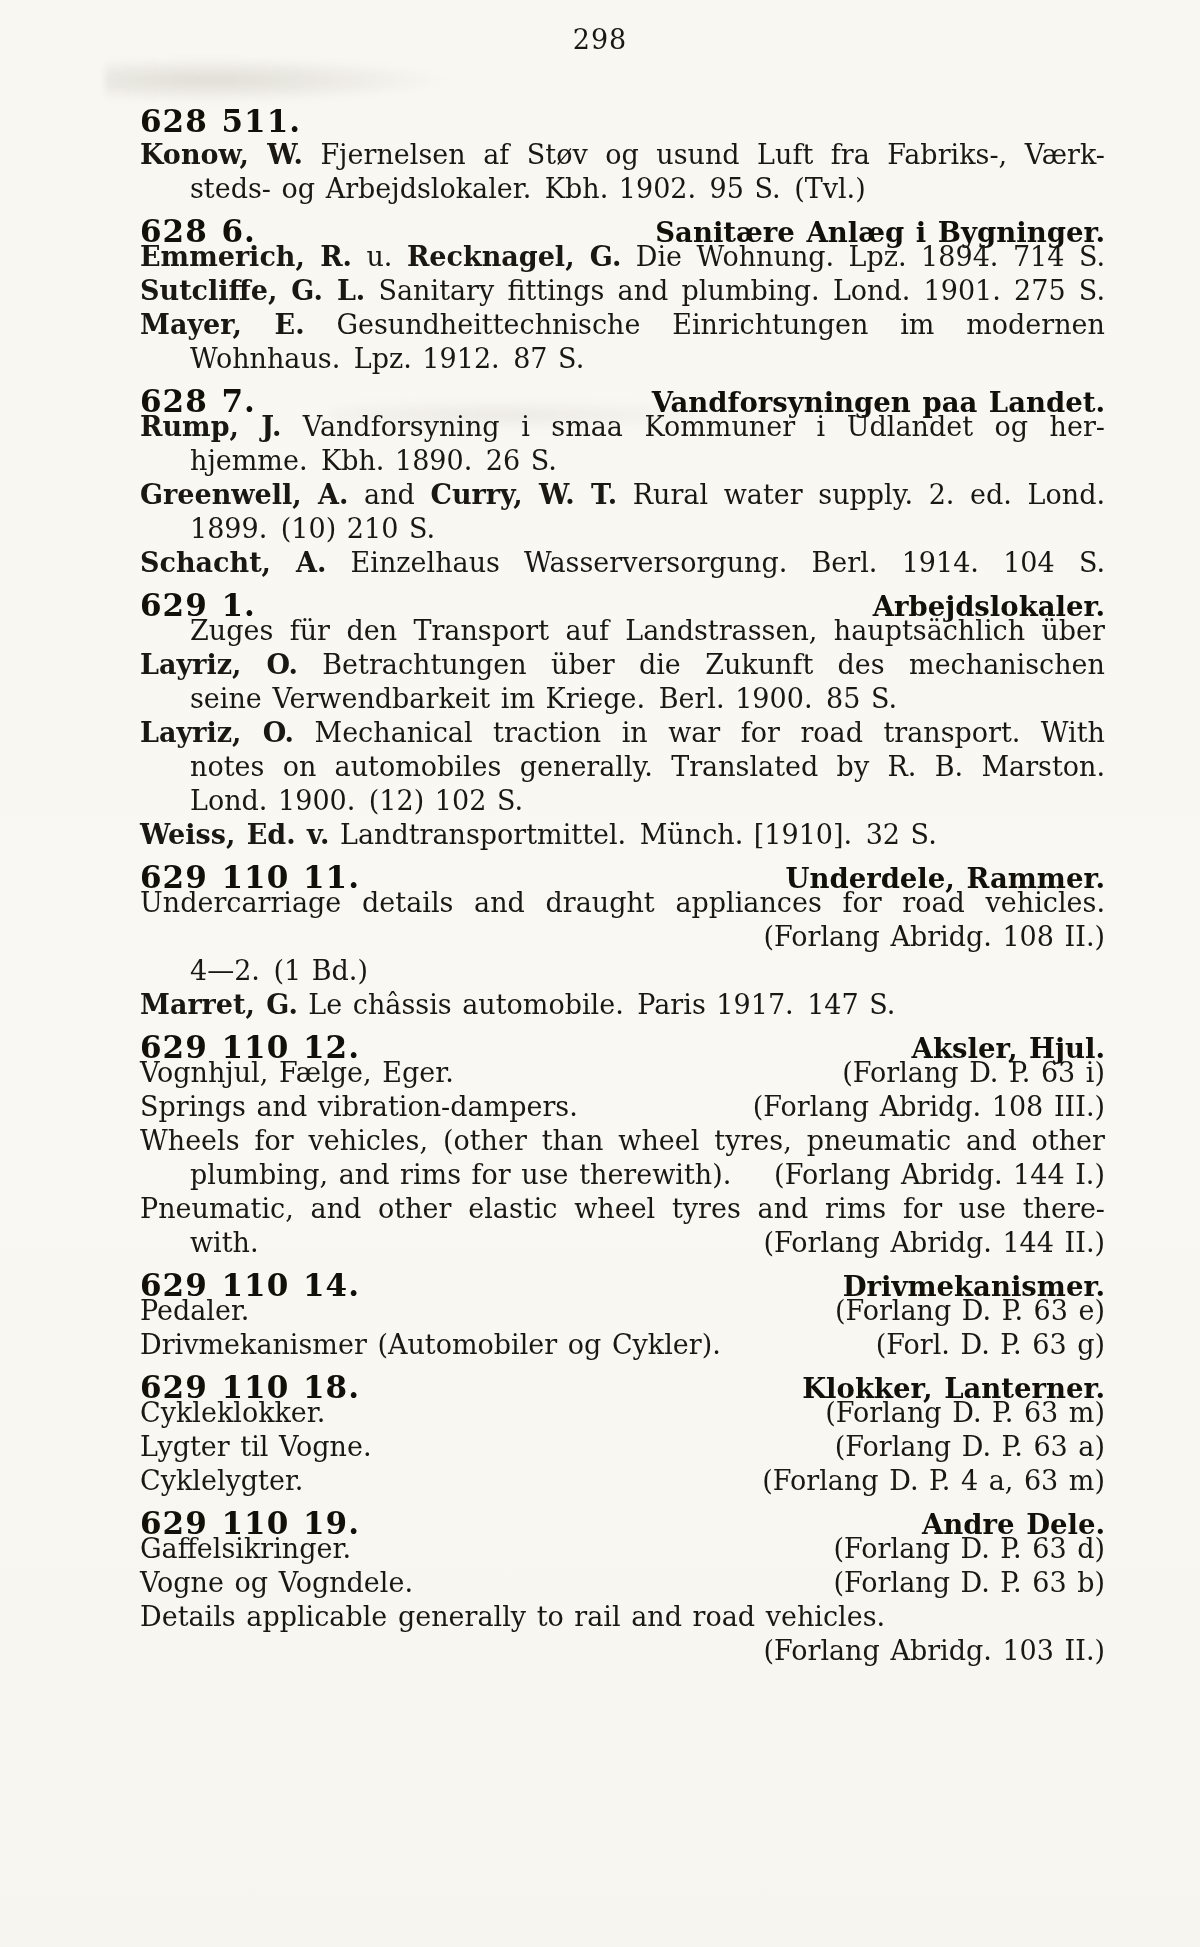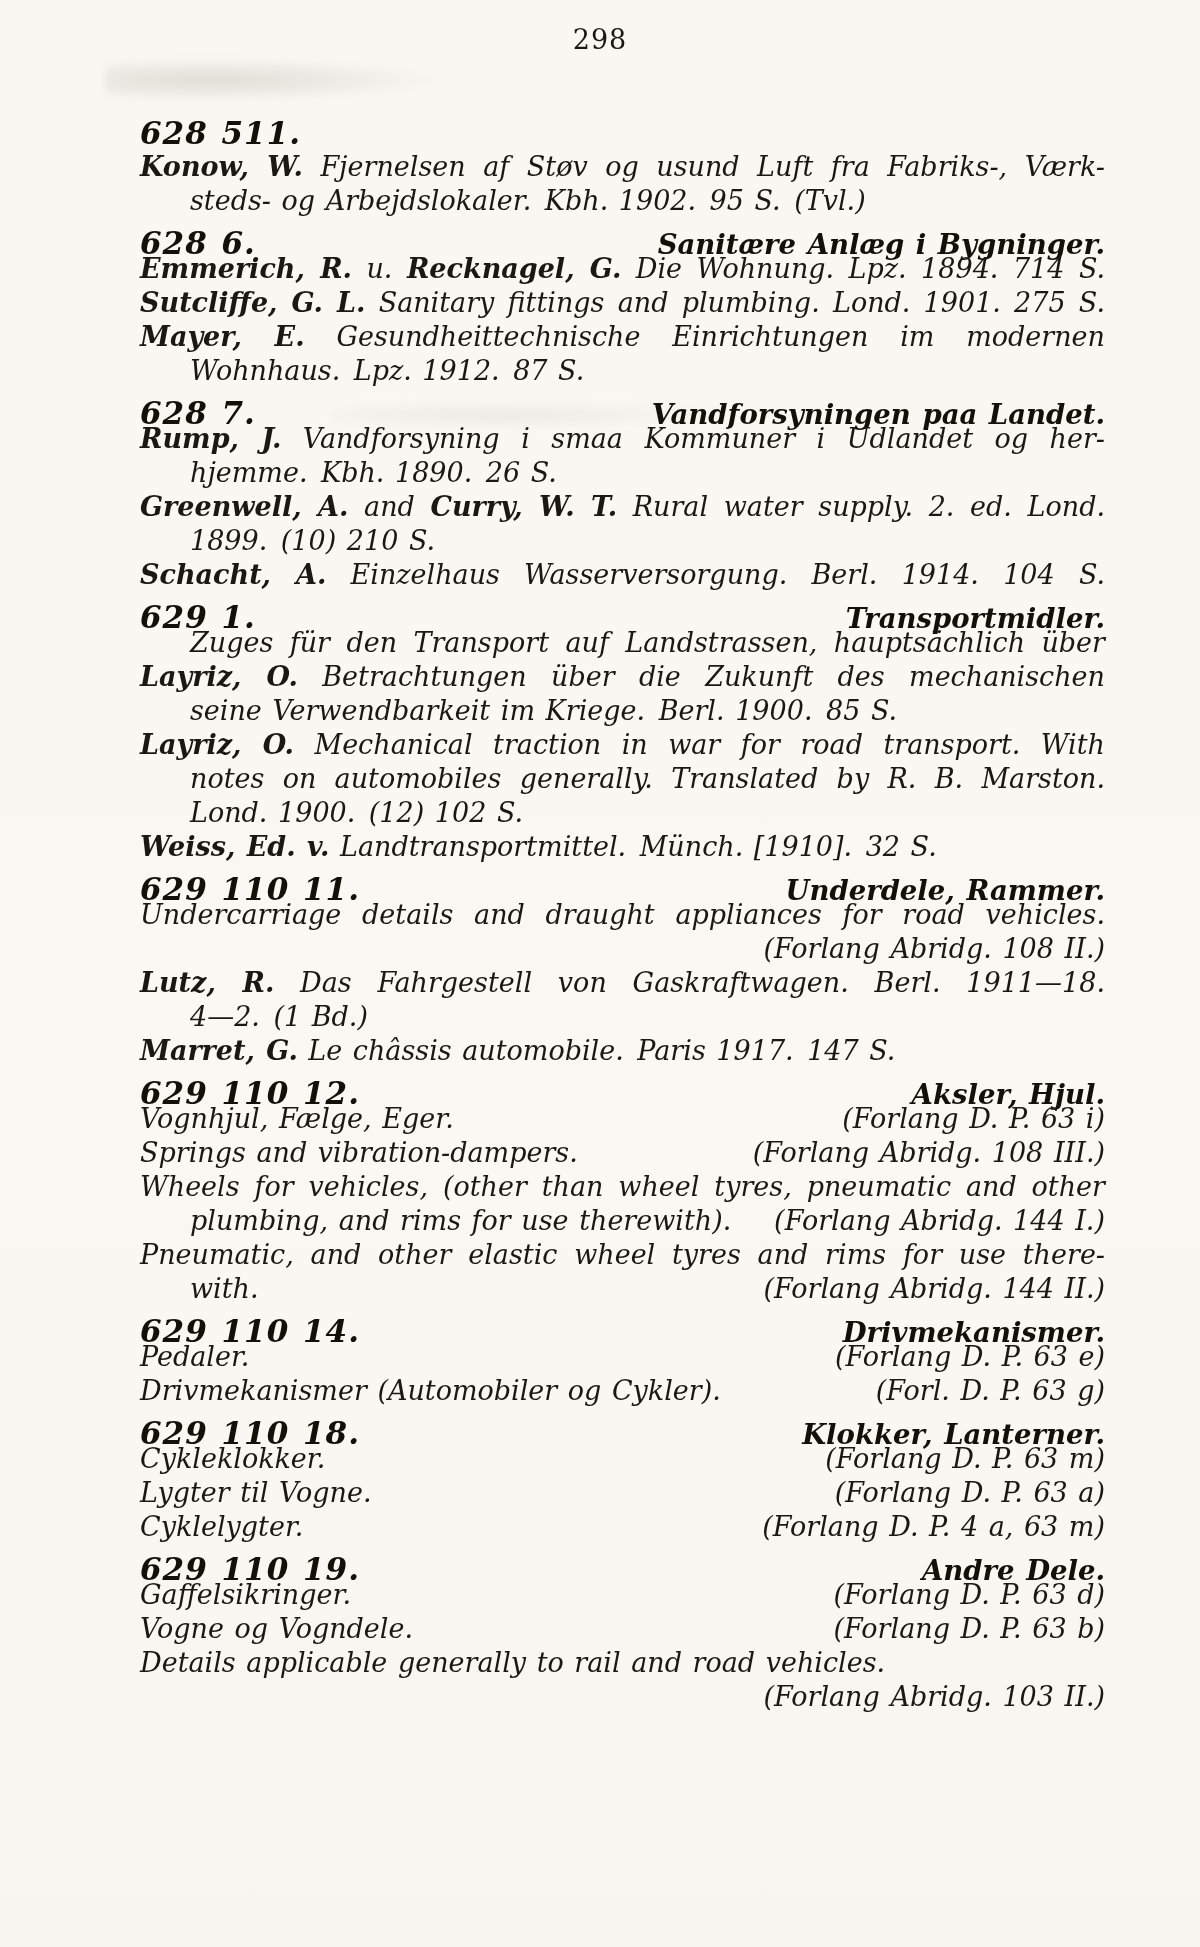--- a/index.html
+++ b/index.html
@@ -19,24 +19,23 @@
     position: absolute; left: 105px; top: 58px; width: 340px; height: 44px;
     background: radial-gradient(ellipse at 30% 50%, rgba(125,118,106,0.20), rgba(125,118,106,0) 72%);
     filter: blur(3px);
   }
   .smudge2 {
     position: absolute; left: 330px; top: 400px; width: 420px; height: 30px;
     background: radial-gradient(ellipse at 40% 50%, rgba(125,118,106,0.10), rgba(125,118,106,0) 70%);
     filter: blur(4px);
   }
   .text-block {
-    position: absolute; left: 140px; top: 116px; width: 965px;
+    position: absolute; left: 140px; top: 104px; width: 965px;
     font-size: 27px; line-height: 34px;
     word-spacing: 2px;
-    font-style: italic;
   }
   .line { height: 34px; overflow: visible; }
   .line .b { font-weight: bold; }
   .justify { text-align: justify; text-align-last: justify; }
   .indent { padding-left: 50px; }
   .heading {
     display: flex; justify-content: space-between; align-items: baseline;
     font-weight: bold; color: #121009;
   }
   .h-left { font-size: 31px; letter-spacing: 1px; white-space: nowrap; }
@@ -74,36 +73,35 @@
         <span class="h-left">628 7.</span>
         <span class="h-right">Vandforsyningen paa Landet.</span>
       </div>
       <div class="line justify"><span class="b">Rump, J.</span><span> Vandforsyning i smaa Kommuner i Udlandet og her-</span></div>
       <div class="line indent"><span>hjemme. Kbh. 1890. 26 S.</span></div>
       <div class="line justify"><span class="b">Greenwell, A.</span><span> and </span><span class="b">Curry, W. T.</span><span> Rural water supply. 2. ed. Lond.</span></div>
       <div class="line indent"><span>1899. (10) 210 S.</span></div>
       <div class="line justify"><span class="b">Schacht, A.</span><span> Einzelhaus Wasserversorgung. Berl. 1914. 104 S.</span></div>
       <div class="line heading">
         <span class="h-left">629 1.</span>
-        <span class="h-right">Transportmidler.</span>
+        <span class="h-right">Arbejdslokaler.</span>
       </div>
       <div class="line indent justify"><span>Zuges für den Transport auf Landstrassen, hauptsächlich über</span></div>
       <div class="line justify"><span class="b">Layriz, O.</span><span> Betrachtungen über die Zukunft des mechanischen</span></div>
       <div class="line indent"><span>seine Verwendbarkeit im Kriege. Berl. 1900. 85 S.</span></div>
       <div class="line justify"><span class="b">Layriz, O.</span><span> Mechanical traction in war for road transport. With</span></div>
       <div class="line indent justify"><span>notes on automobiles generally. Translated by R. B. Marston.</span></div>
       <div class="line indent"><span>Lond. 1900. (12) 102 S.</span></div>
       <div class="line"><span class="b">Weiss, Ed. v.</span><span> Landtransportmittel. Münch. [1910]. 32 S.</span></div>
       <div class="line heading">
         <span class="h-left">629 110 11.</span>
         <span class="h-right">Underdele, Rammer.</span>
       </div>
       <div class="line justify"><span>Undercarriage details and draught appliances for road vehicles.</span></div>
       <div class="line right-line"><span>(Forlang Abridg. 108 II.)</span></div>
-      <div class="line justify"><span class="b">Lutz, R.</span><span> Das Fahrgestell von Gaskraftwagen. Berl. 1911—18.</span></div>
       <div class="line indent"><span>4—2. (1 Bd.)</span></div>
       <div class="line"><span class="b">Marret, G.</span><span> Le châssis automobile. Paris 1917. 147 S.</span></div>
       <div class="line heading">
         <span class="h-left">629 110 12.</span>
         <span class="h-right">Aksler, Hjul.</span>
       </div>
       <div class="line split">
         <span class="s-left">Vognhjul, Fælge, Eger.</span>
         <span class="s-right">(Forlang D. P. 63 i)</span>
       </div>

